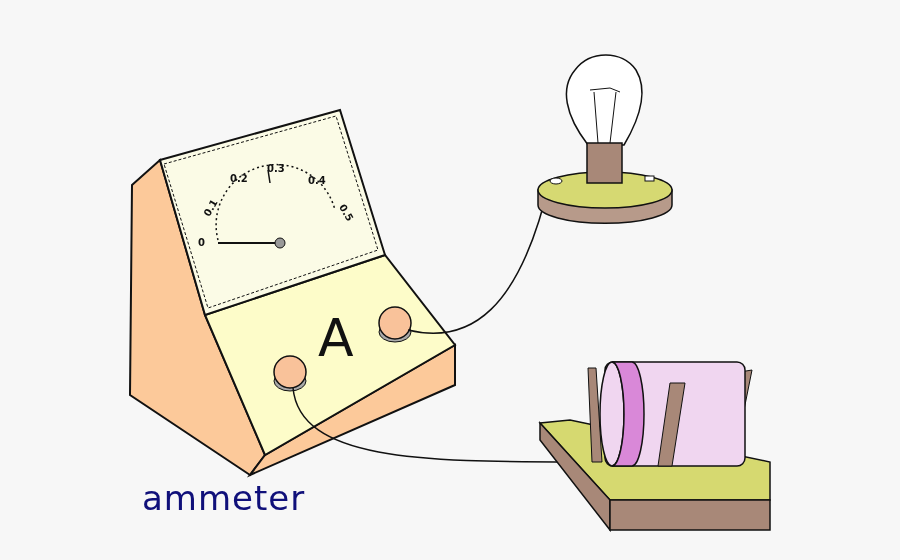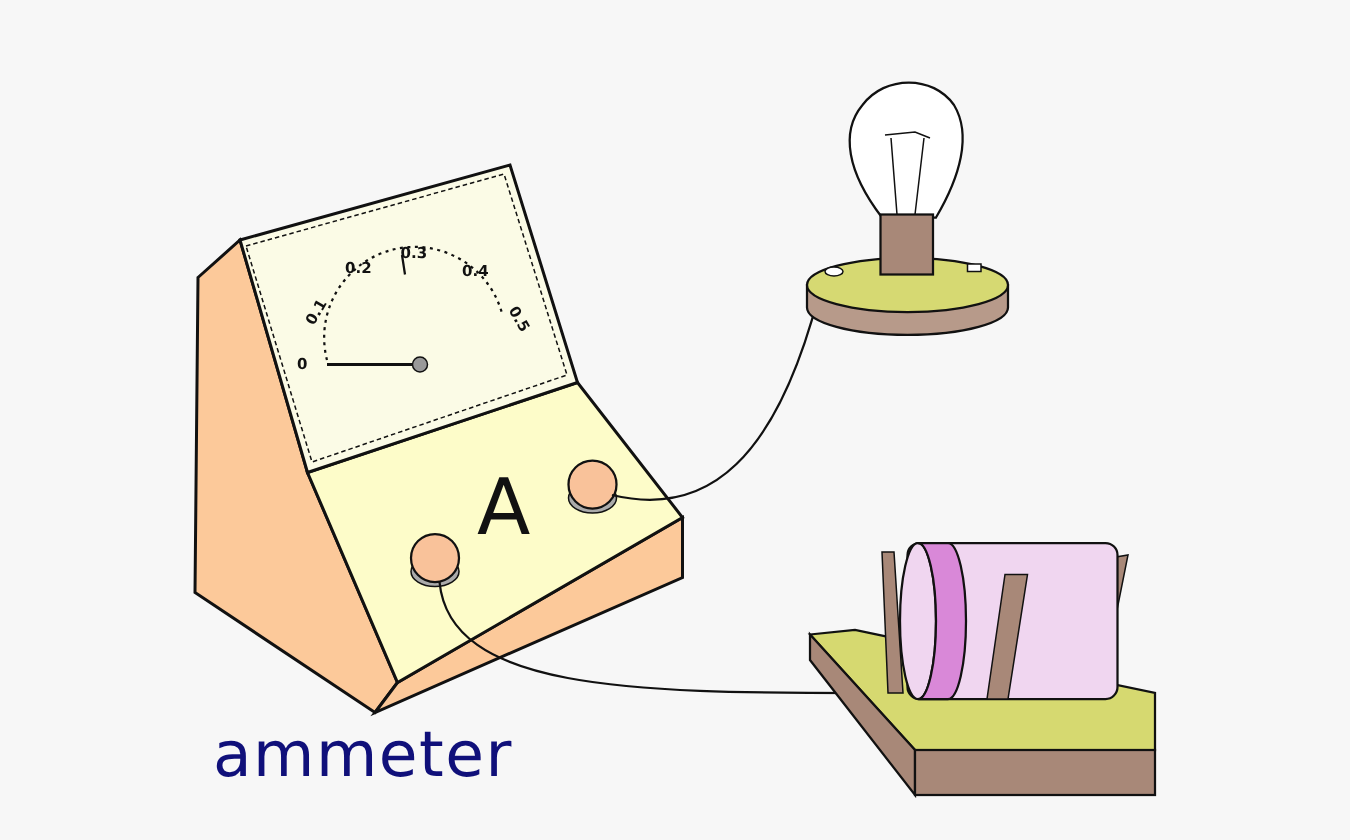--- a/index.html
+++ b/index.html
@@ -1,18 +1,18 @@
 <!DOCTYPE html>
 <html><head>
 <meta charset="utf-8">
 <style>
   html,body{margin:0;padding:0;background:#f7f7f7;}
   #stage{position:relative;width:900px;height:560px;overflow:hidden;background:#f7f7f7;}
   svg{position:absolute;left:0;top:0;}
-  .label{position:absolute;left:142px;top:478px;font-family:"DejaVu Sans",sans-serif;font-size:42px;color:#10107a;letter-spacing:1px;}
+  .label{position:absolute;left:142px;top:478px;font-family:"DejaVu Sans",sans-serif;font-size:34px;color:#10107a;letter-spacing:1px;}
   .mtxt{font-family:"DejaVu Sans",sans-serif;font-size:10px;font-weight:bold;fill:#111;}
   .bigA{font-family:"DejaVu Sans",sans-serif;font-size:52px;fill:#111;}
 </style>
 </head>
 <body>
 
 <div id="stage">
 <svg width="900" height="560" viewBox="0 0 900 560">
 
   <g>

